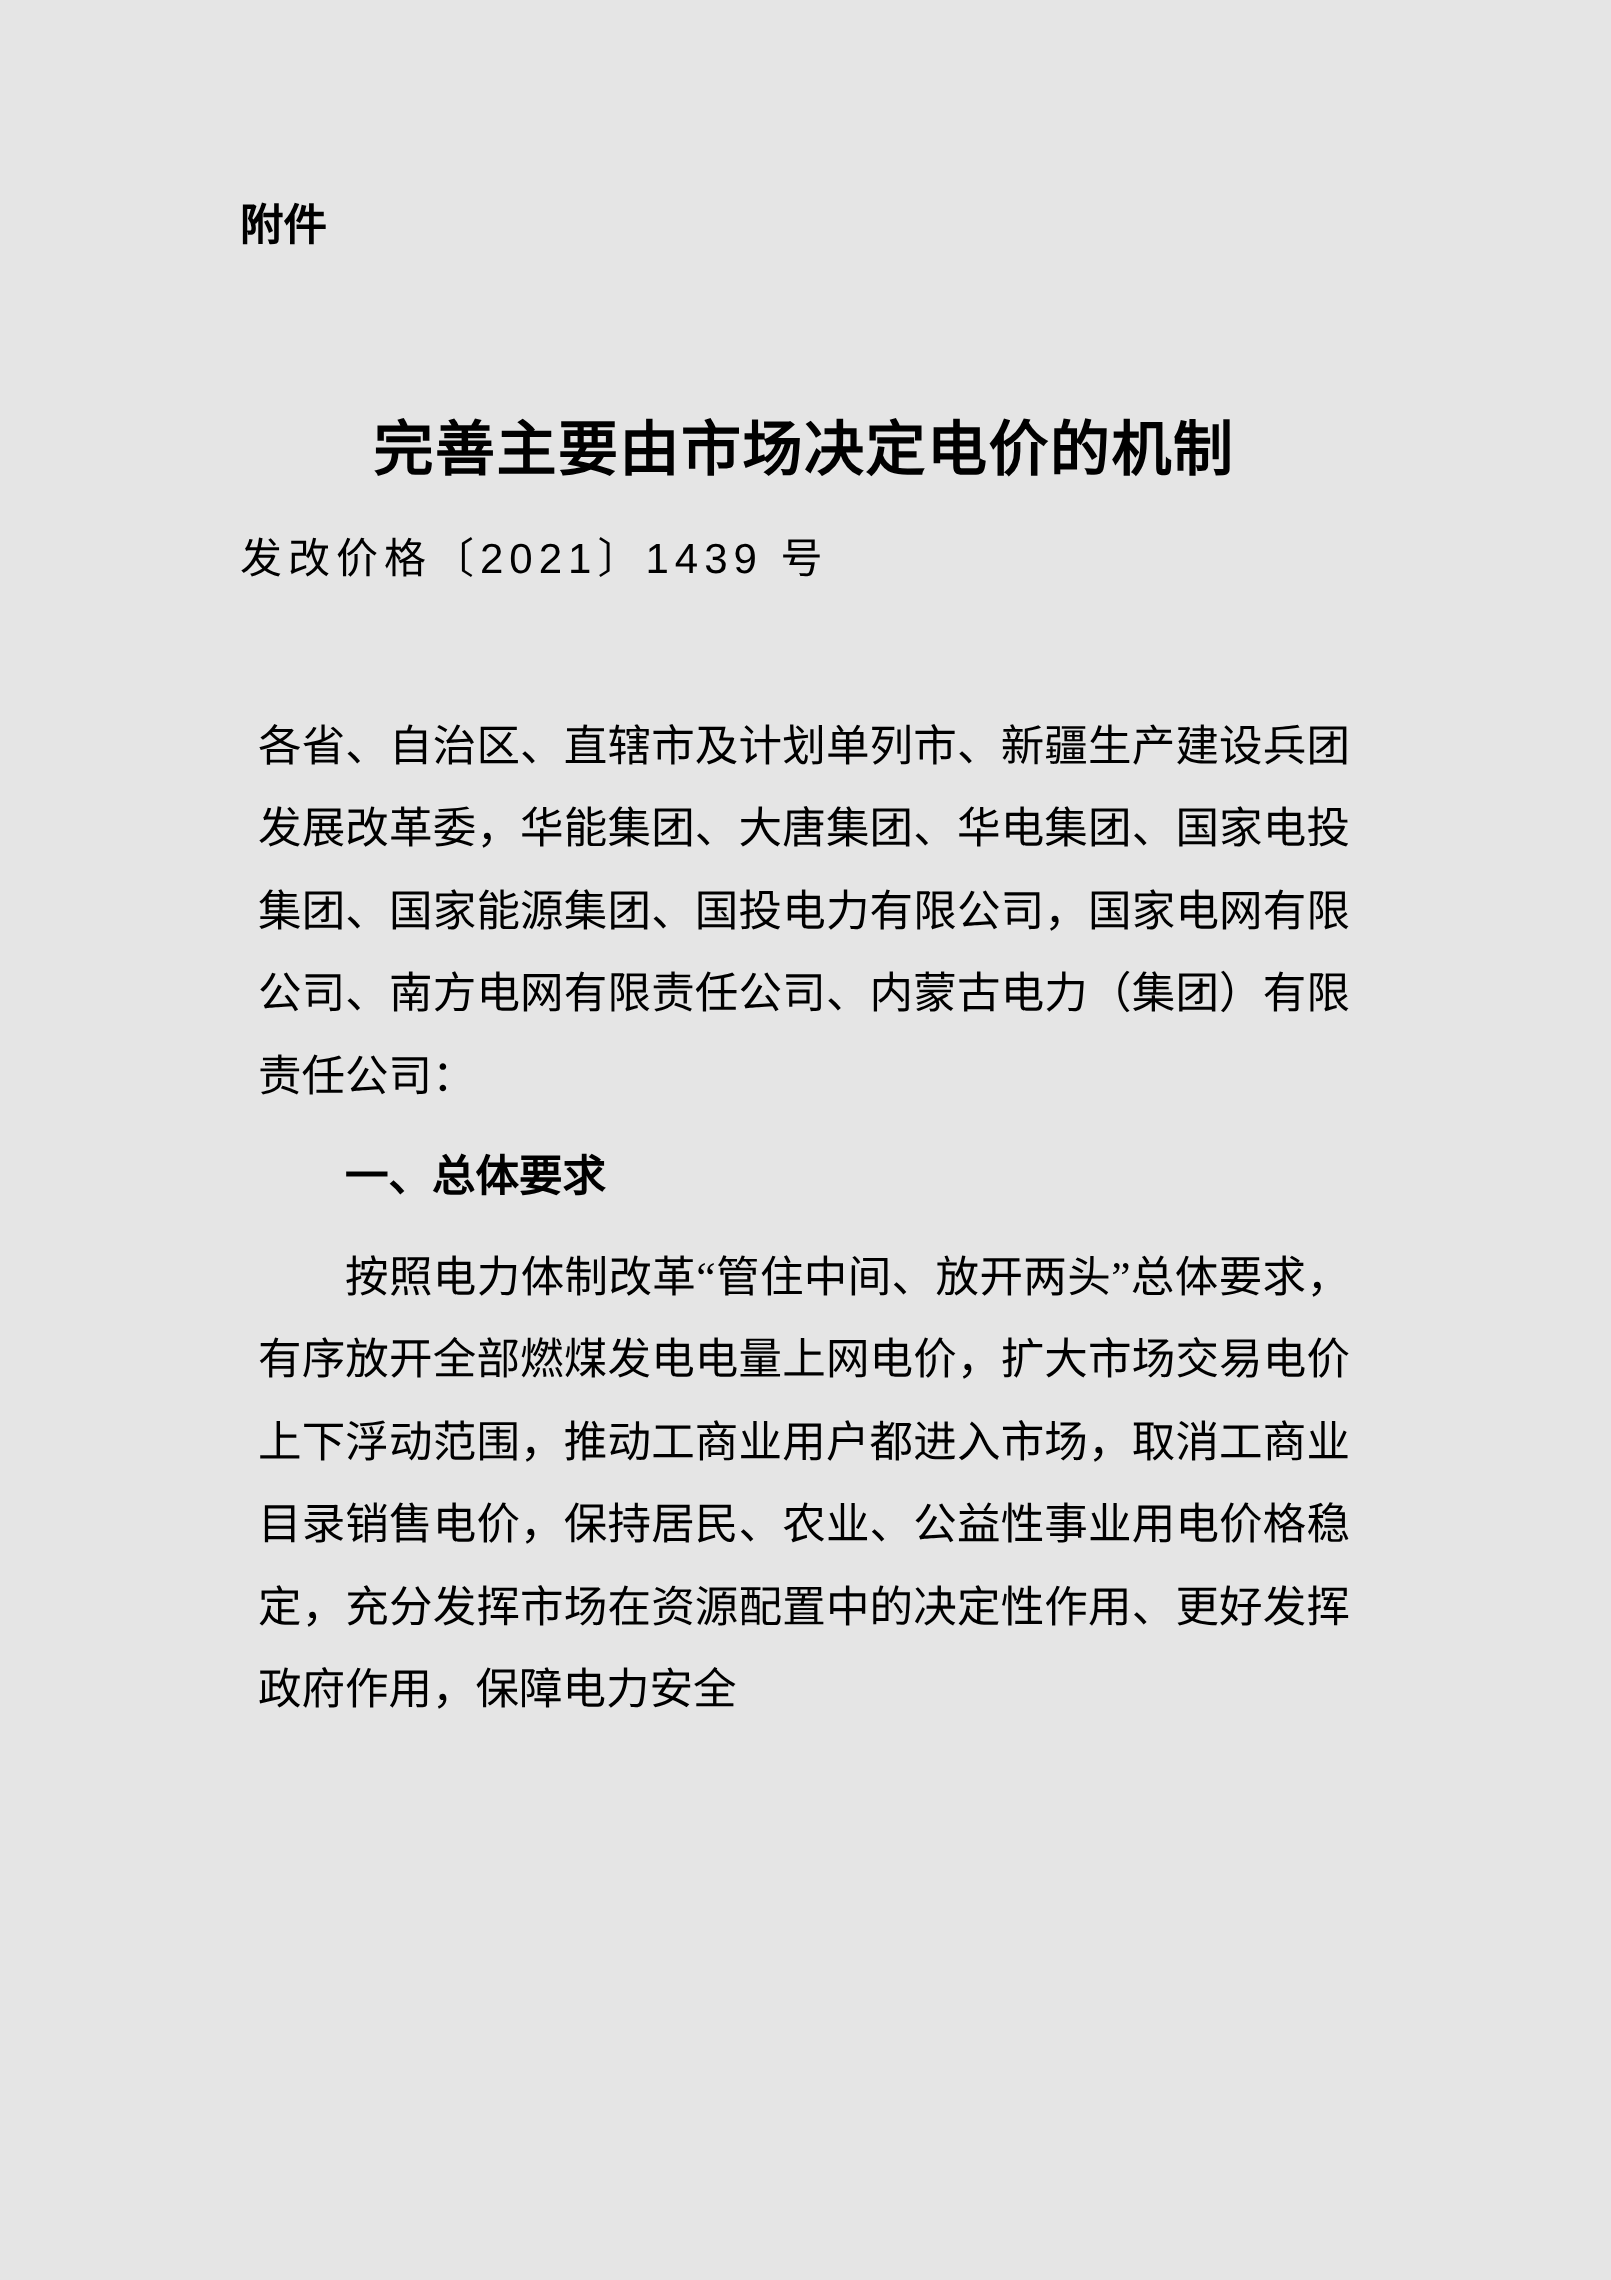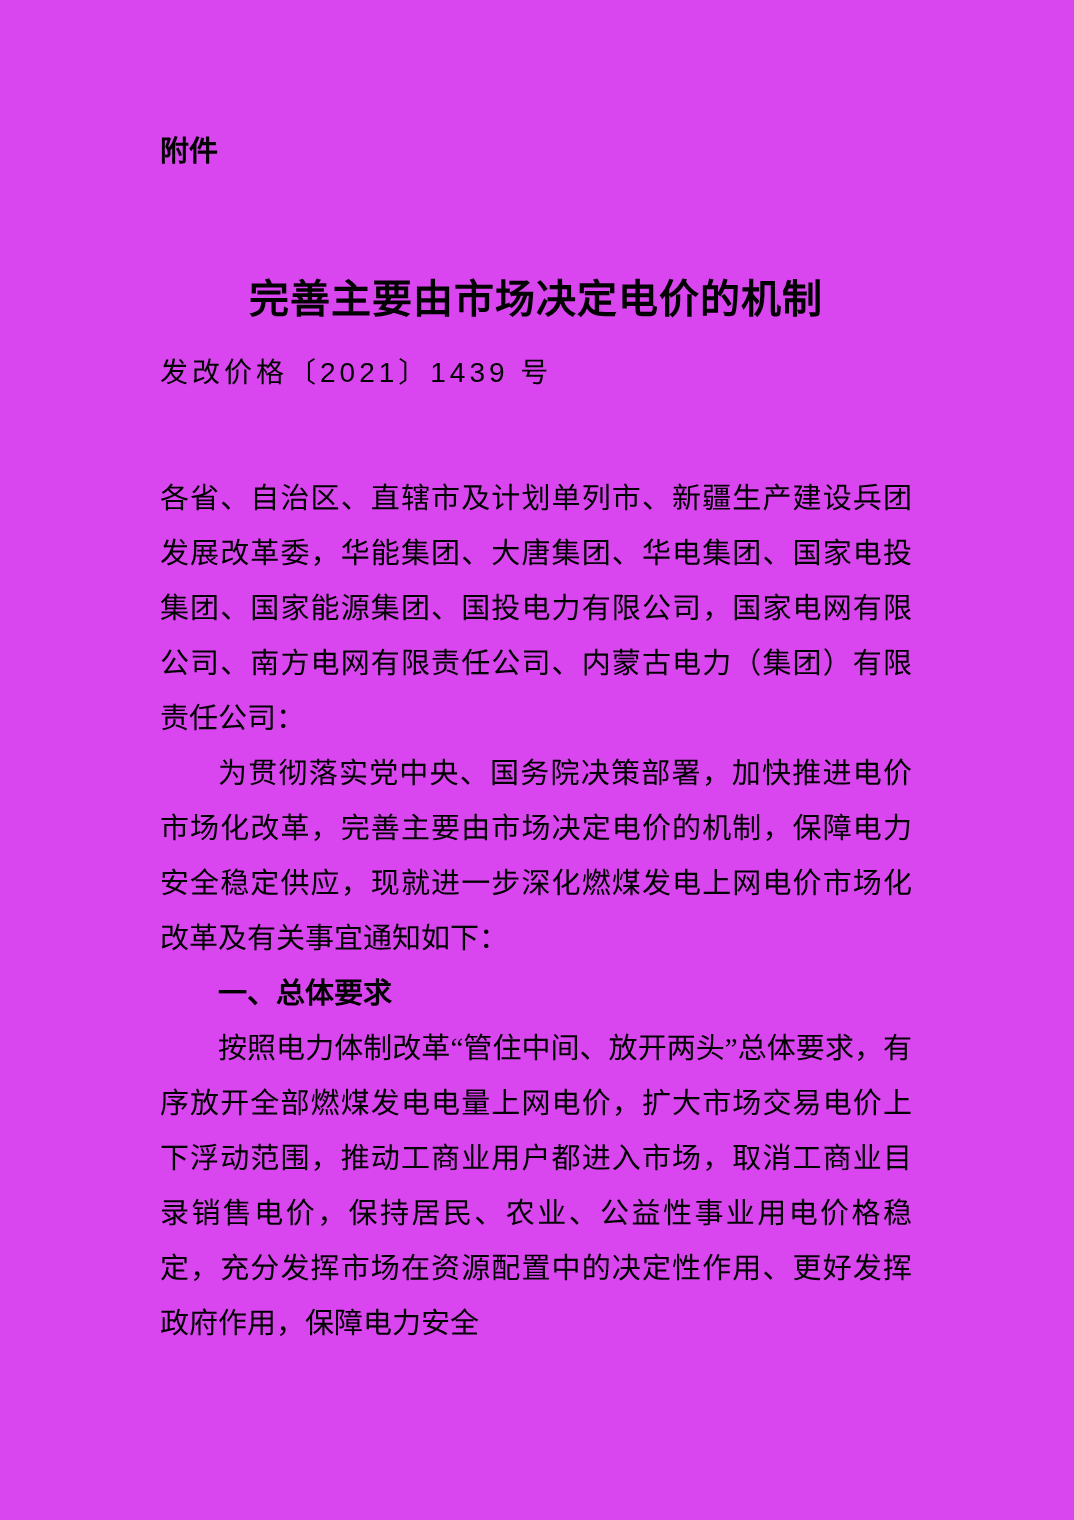--- a/index.html
+++ b/index.html
@@ -5,21 +5,21 @@
   html, body {
     margin: 0;
     padding: 0;
     background: #ffffff;
   }
   .page {
     position: relative;
     width: 1074px;
     height: 1520px;
     margin: 0 auto;
-    background: #d946ef;
+    background: #e5e5e5;
     box-sizing: border-box;
     padding: 135px 162px 0 160px;
     color: #000000;
     overflow: hidden;
   }
   .attachment {
     font-family: "Liberation Sans", "DejaVu Sans", sans-serif;
     font-weight: 700;
     font-size: 29px;
     line-height: 32px;
@@ -42,21 +42,21 @@
     text-align: left;
     letter-spacing: 4px;
   }
   .body-text {
     margin-top: 78px;
     font-family: "Liberation Serif", "DejaVu Serif", serif;
     font-size: 29px;
     line-height: 55px;
   }
   .para {
-    margin: 0;
+    margin: 12px;
     text-align: justify;
     text-justify: inter-ideograph;
     word-break: break-all;
   }
   .para.address { text-indent: 0; }
   .para.body { text-indent: 2em; }
   .para.heading {
     text-indent: 2em;
     font-family: "Liberation Sans", "DejaVu Sans", sans-serif;
     font-weight: 700;
@@ -70,17 +70,16 @@
 
   <h1 class="title">
     <span>完善主要由市场决定电价的机制</span><br>
   </h1>
 
   <div class="doc-number">发改价格〔2021〕1439 号</div>
 
   <div class="body-text">
 
   <p class="para address">各省、自治区、直辖市及计划单列市、新疆生产建设兵团发展改革委，华能集团、大唐集团、华电集团、国家电投集团、国家能源集团、国投电力有限公司，国家电网有限公司、南方电网有限责任公司、内蒙古电力（集团）有限责任公司：</p>
-      <p class="para body">为贯彻落实党中央、国务院决策部署，加快推进电价市场化改革，完善主要由市场决定电价的机制，保障电力安全稳定供应，现就进一步深化燃煤发电上网电价市场化改革及有关事宜通知如下：</p>
       <p class="para heading">一、总体要求</p>
       <p class="para body">按照电力体制改革“管住中间、放开两头”总体要求，有序放开全部燃煤发电电量上网电价，扩大市场交易电价上下浮动范围，推动工商业用户都进入市场，取消工商业目录销售电价，保持居民、农业、公益性事业用电价格稳定，充分发挥市场在资源配置中的决定性作用、更好发挥政府作用，保障电力安全</p>
     </div>
 </div>
 
 </body></html>

